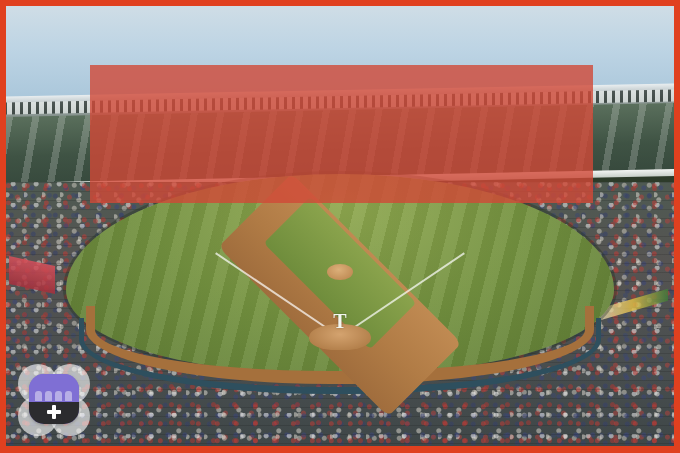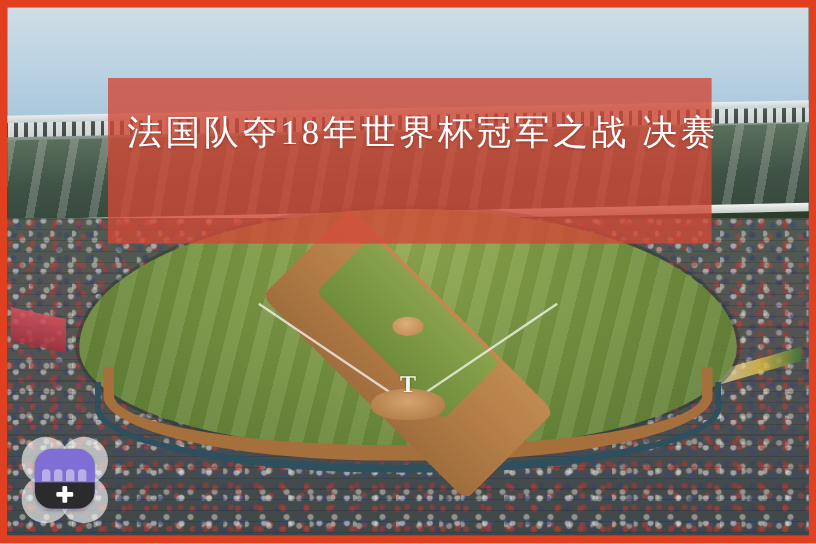--- a/index.html
+++ b/index.html
@@ -366,21 +366,20 @@
     <div class="field-wall"></div>
     <div class="infield"></div>
     <div class="infield-grass"></div>
     <div class="foulline l"></div>
     <div class="foulline r"></div>
     <div class="mound"></div>
     <div class="homeplate-dirt"></div>
     <div class="rangers-t">T</div>
 
     <div class="title-banner">
-      <div class="title-line">法国队夺18年世界杯冠军之战 决赛</div>
     </div>
 
     <div class="logo-wrap">
       <div class="logo-petals">
         <span></span>
         <span></span>
         <span></span>
         <span></span>
       </div>
       <div class="logo-badge">

